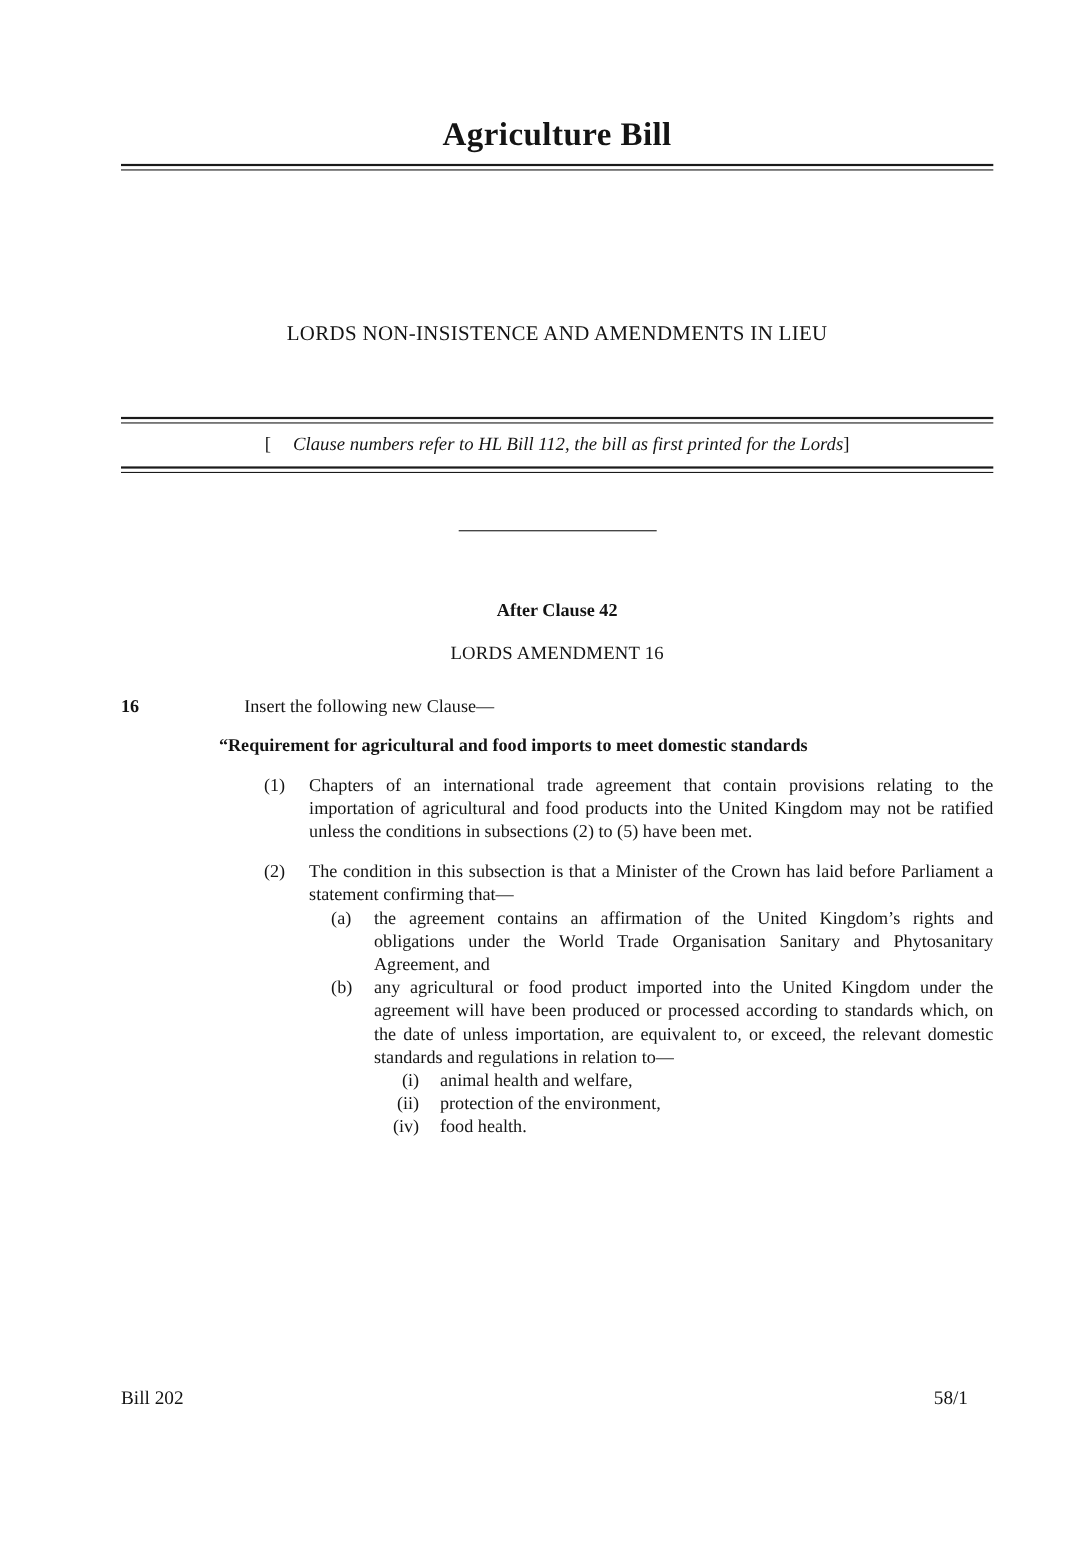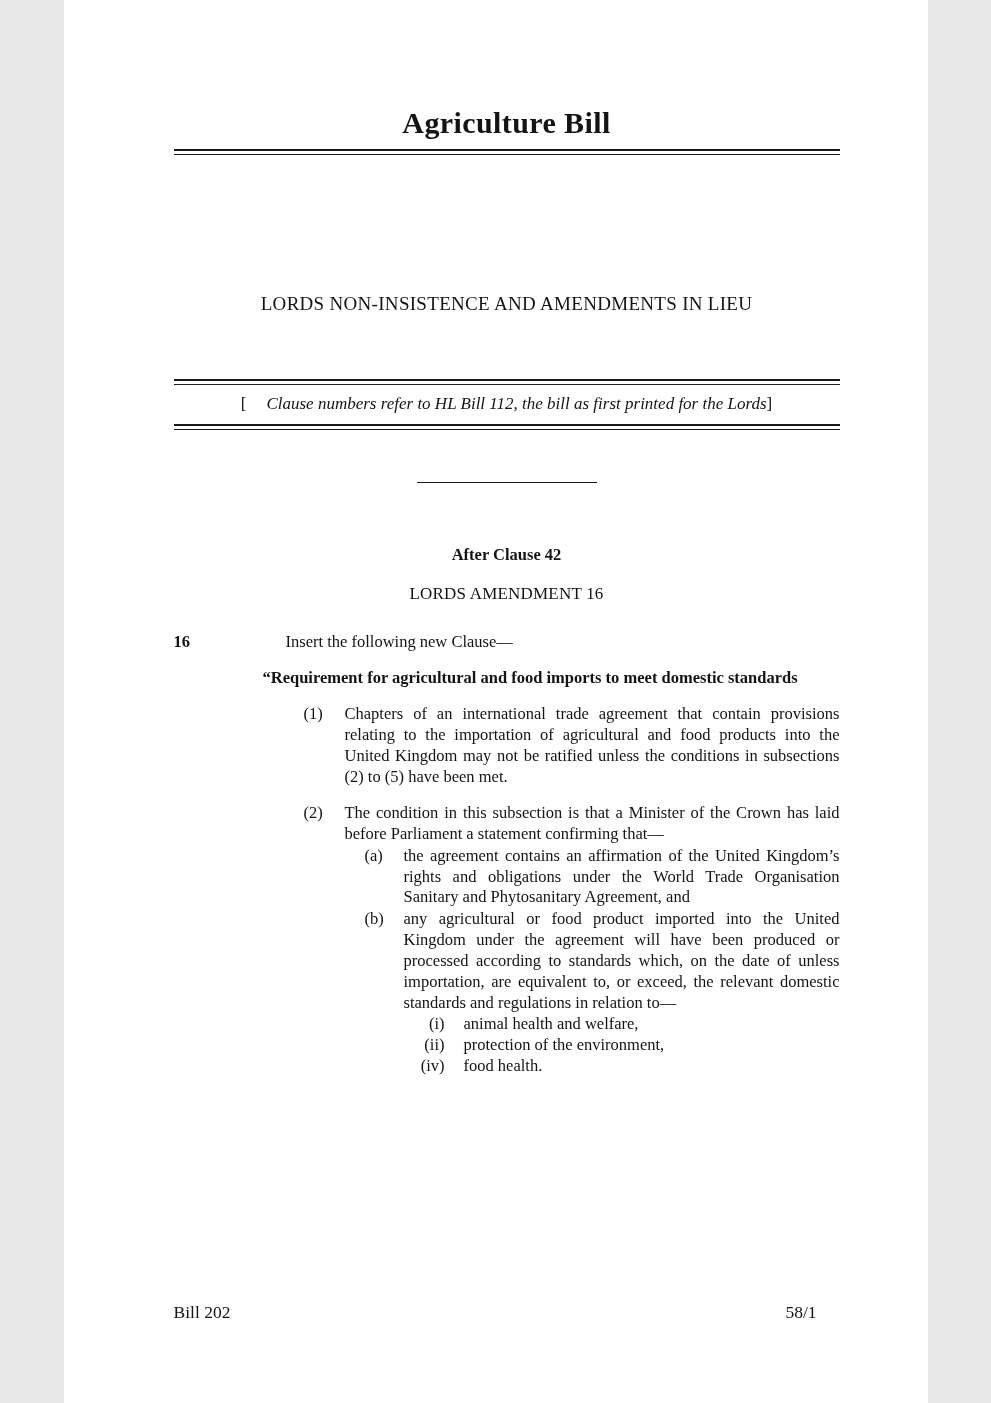--- a/index.html
+++ b/index.html
@@ -1,18 +1,18 @@
 <!DOCTYPE html>
 <html><head>
 <meta charset="utf-8">
 <style>
   * { margin: 0; padding: 0; box-sizing: border-box; }
   html, body { background: #e8e8e8; }
   .page {
-    width: 864px;
+    width: 991px;
     height: 1403px;
     margin: 0 auto;
     background: #ffffff;
     font-family: "Liberation Serif", serif;
     color: #141414;
     position: relative;
     padding: 106px 88px 0 110px;
     overflow: hidden;
   }
   .title {
@@ -87,21 +87,20 @@
   .ri-num { width: 41px; text-align: right; flex-shrink: 0; }
   .ri-text { flex: 1; padding-left: 19px; text-align: left; }
   .footer {
     position: absolute;
     left: 110px;
     right: 111px;
     top: 1260px;
     display: flex;
     justify-content: space-between;
     font-size: 17.5px;
-    margin-top: 42px;
   }
 </style>
 </head>
 <body>
 
 <div class="page">
 
   <h1 class="title">Agriculture Bill</h1>
   <div class="double-rule title-rule"></div>
 

